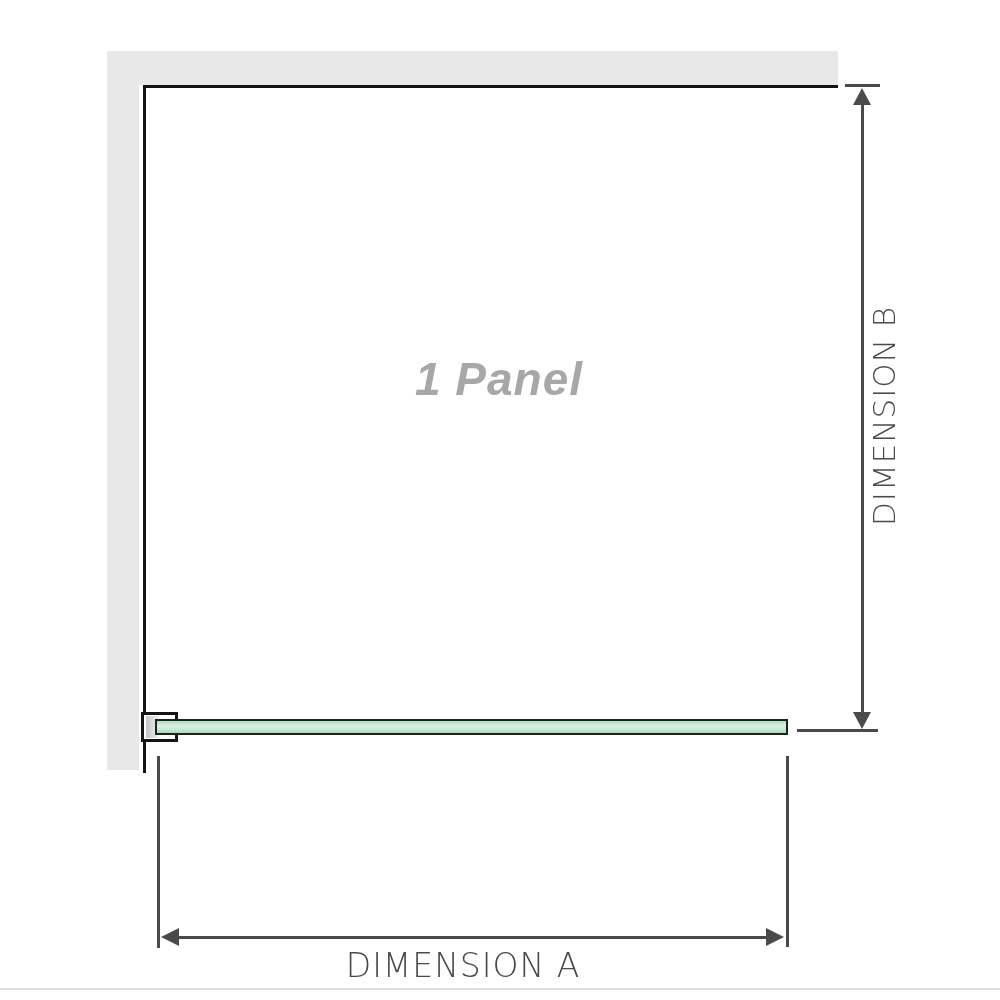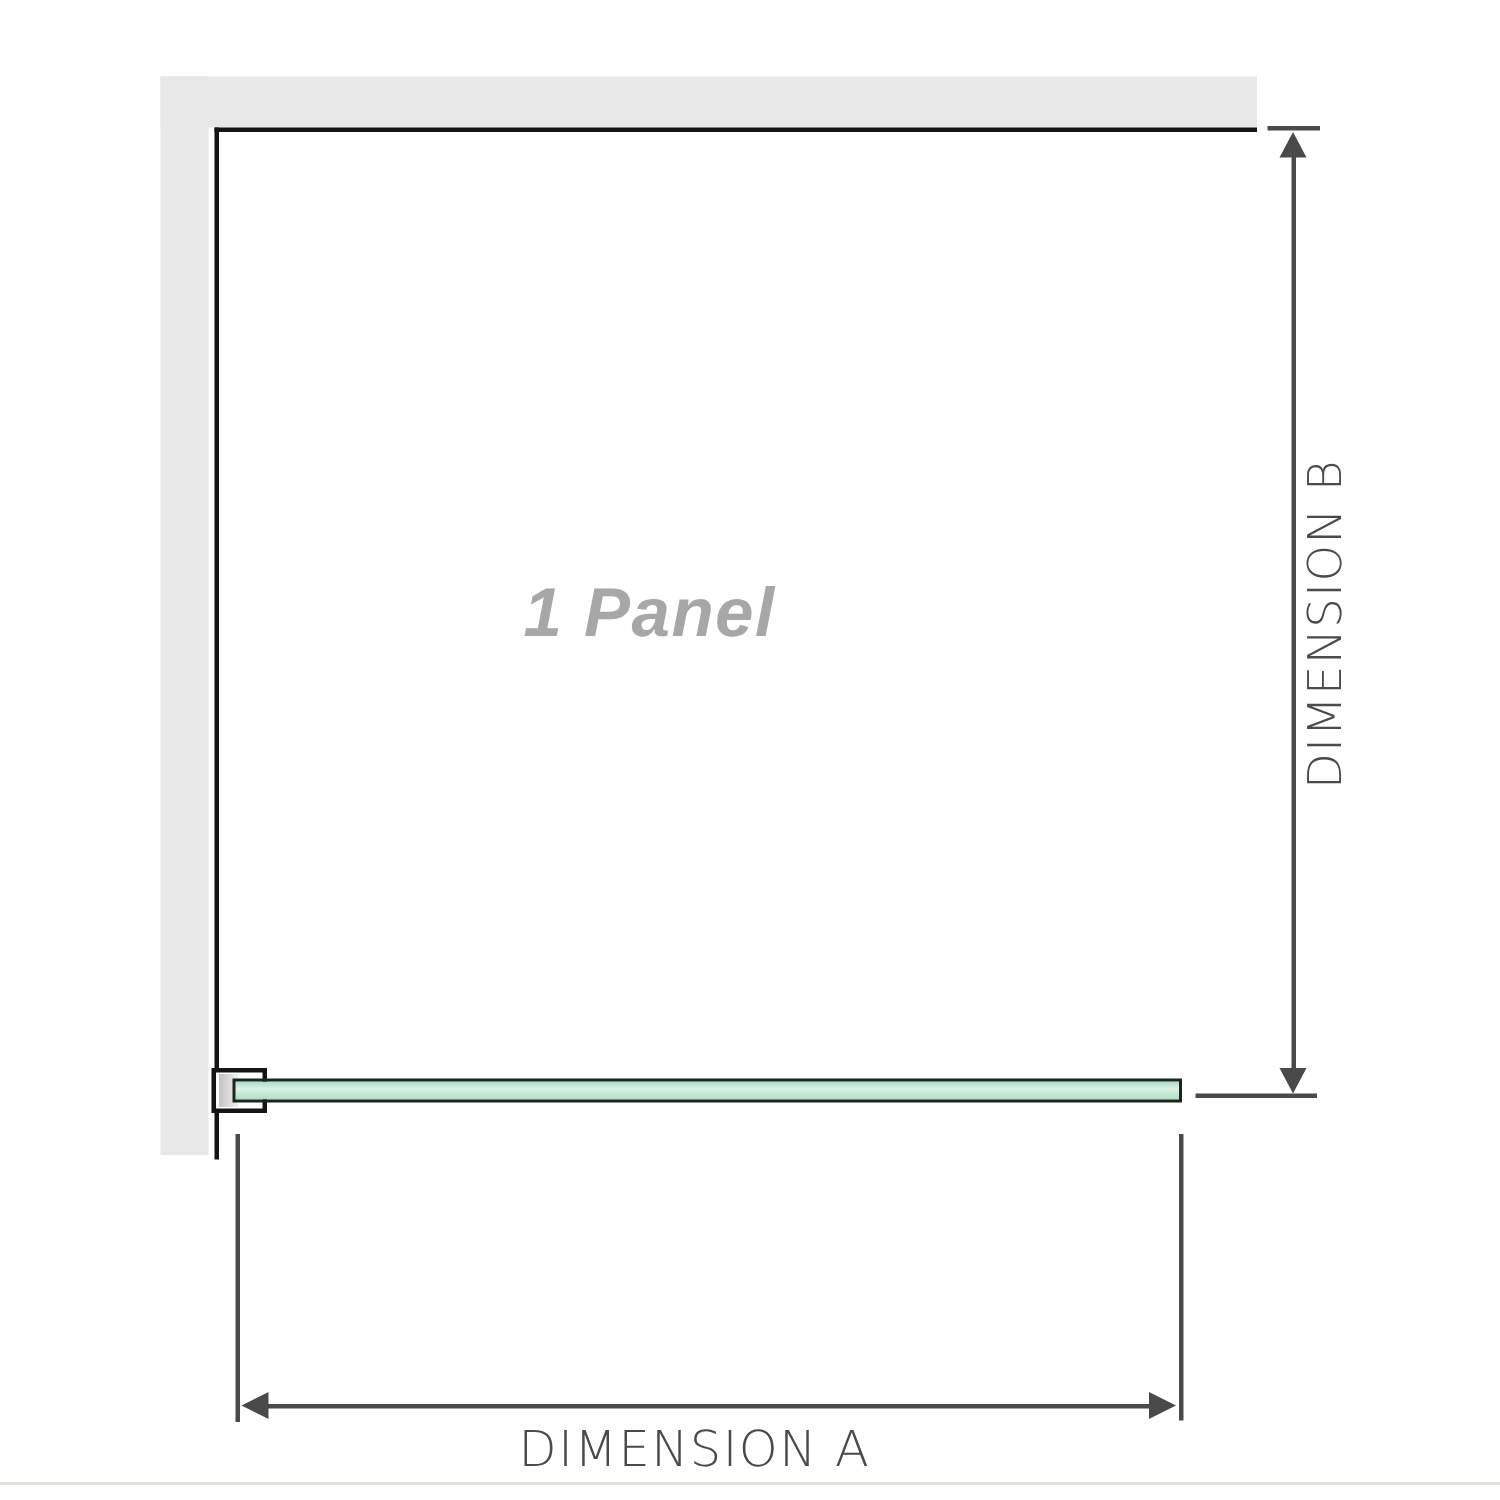--- a/index.html
+++ b/index.html
@@ -10,22 +10,22 @@
   
   .wall{position:absolute;background:var(--wall);}
   .wall-top{left:107px;top:51px;width:731px;height:34px;}
   .wall-left{left:107px;top:51px;width:32px;height:719px;}
   
   .edge{position:absolute;background:var(--panel-edge);}
   .panel-top{left:143px;top:85px;width:695px;height:3px;}
   .panel-left{left:143px;top:85px;width:3px;height:688px;}
   
   .panel-label{
-    position:absolute;left:349px;top:382px;width:300px;height:52px;
-    line-height:52px;text-align:left;font-family:"Liberation Sans", sans-serif;
+    position:absolute;left:349px;top:353px;width:300px;height:52px;
+    line-height:52px;text-align:center;font-family:"Liberation Sans", sans-serif;
     font-style:italic;font-weight:700;font-size:46px;color:var(--label-gray);
     letter-spacing:1px;
   }
   
   .bracket{
     position:absolute;left:141px;top:712px;width:37px;height:30px;
     box-sizing:border-box;border:3px solid var(--panel-edge);background:#ffffff;z-index:2;
   }
   .bracket-pad{
     position:absolute;left:146px;top:716px;width:13px;height:22px;z-index:3;

